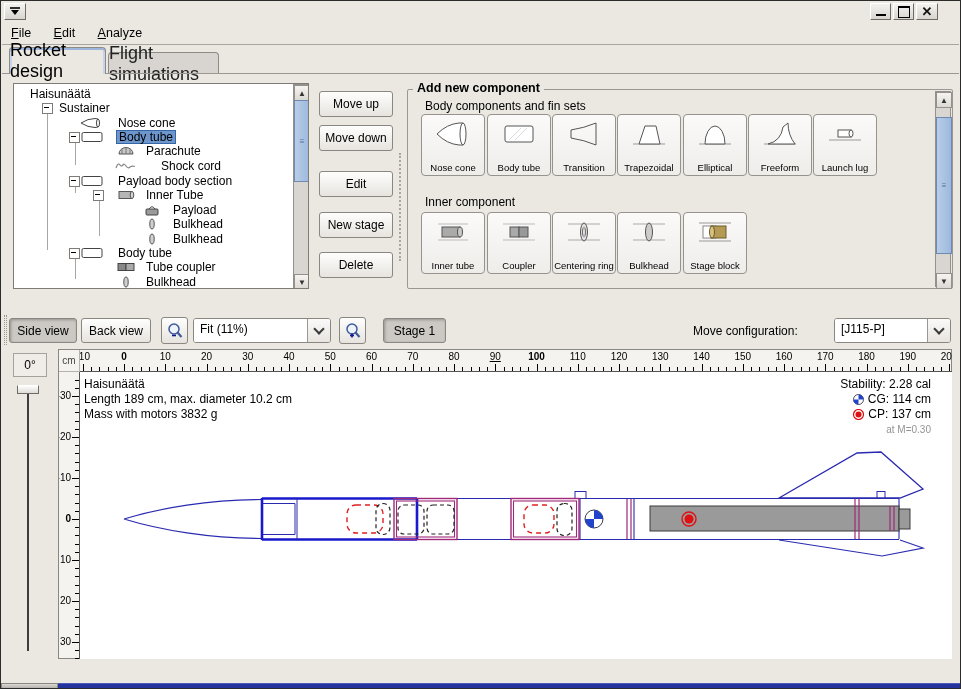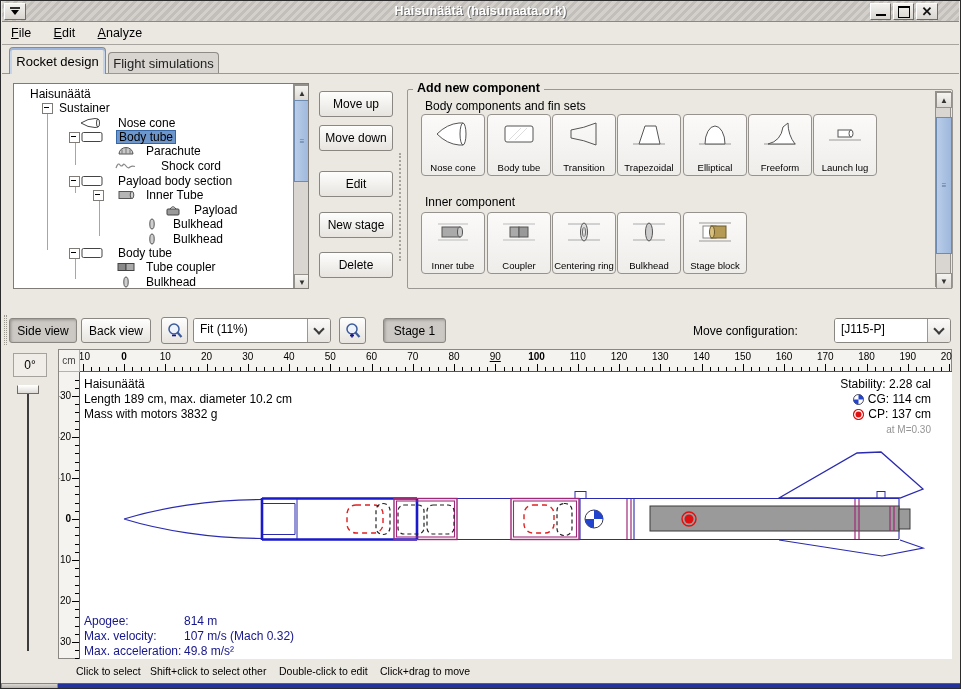--- a/index.html
+++ b/index.html
@@ -13,21 +13,21 @@
     text-shadow:1px 1px 0 #6a6a6a;letter-spacing:.2px;}
   .winbtn{top:2px;height:17px;background:linear-gradient(#f4f2ef,#d8d5d0);border:1px solid;
     border-color:#fff #6f6c67 #6f6c67 #fff;display:flex;align-items:center;justify-content:center;
     font-size:11px;font-weight:bold;color:#111;}
   .menu-btn{left:3px;width:22px;}
   
   .menubar{left:1px;top:22px;width:957px;height:22px;background:#ebe8e2;border-bottom:1px solid #a8a5a0;}
   .menu-item{display:inline-block;padding:3px 9px 0 9px;font-size:12.5px;color:#000;height:19px;}
   .menu-item u{text-decoration:underline;}
   
-  .tab{border:1px solid #8e8b86;border-bottom:none;border-radius:4px 4px 0 0;font-size:13px;
+  .tab{border:1px solid #8e8b86;border-bottom:none;border-radius:4px 4px 0 0;font-size:18px;
     display:flex;align-items:center;justify-content:center;}
   .tab.active{left:8px;top:46px;width:97px;height:27px;background:#ebe8e2;z-index:3;
     box-shadow:inset 0 2px 0 #9db6dd, inset 2px 0 0 #c6d4ea, inset -2px 0 0 #c6d4ea;}
   .tab.inactive{left:107px;top:51px;width:111px;height:22px;background:#d8d5d0;z-index:1;color:#222;}
   .tab-base{left:1px;top:72px;width:957px;height:1px;background:#9b9893;z-index:2;}
   
   .treebox{left:12px;top:82px;width:296px;height:206px;background:#fff;border:1px solid #7f7c77;overflow:hidden;}
   .tree-row{position:absolute;height:14px;font-size:12px;white-space:nowrap;}
   .tree-label{position:absolute;top:0;padding:0 2px;line-height:14px;color:#000;}
   .tree-label.sel{background:#6d96cc;border:1px solid #3465a4;line-height:12px;color:#000;}
@@ -92,23 +92,20 @@
   .hint{position:absolute;top:6px;font-size:10.5px;color:#000;white-space:nowrap;}
   
   .strip-gray{left:0;top:682px;width:57px;height:6px;background:linear-gradient(#dcd9d4,#b5b2ad);border:1px solid #8a8782;}
   .strip-blue{left:57px;top:682px;width:904px;height:6px;background:#24339b;border-top:1px solid #4a5ab8;}
 </style>
 </head>
 <body>
 
 <div class="win">
 
-  <div class="abs titlebar">
-    <div class="abs title-text">Haisunäätä (haisunaata.ork)</div>
-  </div>
   <div class="abs winbtn menu-btn" style="left:3px;">
     <svg width="12" height="10" viewBox="0 0 12 10">
       <path d="M1 1 L11 1" stroke="#000" stroke-width="1.6" fill="none"></path>
       <path d="M2 3 L10 3 L6 8 Z" fill="#000"></path>
     </svg>
   </div>
   <div class="abs winbtn" style="left:869px;width:21px;">
     <div style="width:10px;height:2px;background:#000;margin-top:7px;"></div>
   </div>
   <div class="abs winbtn" style="left:892px;width:21px;">
@@ -178,21 +175,21 @@
           <span class="tree-label" style="left: 102px;">Payload body section</span>
         </div>
         <div class="tree-row" style="top: 104.15px; left: 0px; right: 16px;">
           <div class="expander" style="left: 79px;"></div>
           <span class="tree-ico" style="left: 101px;"><svg width="24" height="12" viewBox="0 0 24 12">
               <rect x="4" y="2.5" width="13" height="7" fill="#b5b5b5" stroke="#555"></rect>
               <ellipse cx="17" cy="6" rx="1.8" ry="3.5" fill="#d5d5d5" stroke="#555"></ellipse>
             </svg></span>
           <span class="tree-label" style="left: 130px;">Inner Tube</span>
         </div>
-        <div class="tree-row" style="top: 118.6px; left: 0px; right: 16px; margin-left: 21px;">
+        <div class="tree-row" style="top: 118.6px; left: 0px; right: 16px;">
           <span class="tree-ico" style="left: 127px;"><svg width="24" height="12" viewBox="0 0 24 12">
               <rect x="5" y="5" width="12" height="6" rx="1" fill="#9a9a9a" stroke="#444"></rect>
               <path d="M8 5 Q11 0.5 14 5" fill="none" stroke="#444"></path>
             </svg></span>
           <span class="tree-label" style="left: 157px;">Payload</span>
         </div>
         <div class="tree-row" style="top: 133.05px; left: 0px; right: 16px;">
           <span class="tree-ico" style="left: 127px;"><svg width="24" height="12" viewBox="0 0 24 12">
               <ellipse cx="11" cy="6" rx="2.2" ry="5" fill="#cfcfcf" stroke="#555"></ellipse>
             </svg></span>
@@ -629,41 +626,21 @@
         <div class="stab-row">
           <svg width="11" height="11" viewBox="0 0 11 11">
             <circle cx="5.5" cy="5.5" r="5" fill="none" stroke="#e01010" stroke-width="1.2"></circle>
             <circle cx="5.5" cy="5.5" r="3" fill="#e01010"></circle>
           </svg>
           <span>CP: 137 cm</span>
         </div>
         <div class="mach-note">at M=0.30</div>
       </div>
 
-      <div class="abs flight-block">
-        <div class="flight-row">
-            <span class="fl">Apogee:</span>
-            <span>814 m</span>
-          </div>
-        <div class="flight-row">
-            <span class="fl">Max. velocity:</span>
-            <span>107 m/s  (Mach 0.32)</span>
-          </div>
-        <div class="flight-row">
-            <span class="fl">Max. acceleration:</span>
-            <span>49.8 m/s²</span>
-          </div>
-      </div>
 
     </div>
   </div>
 
-  <div class="abs statusbar">
-    <span class="hint" style="left:74px;">Click to select</span>
-    <span class="hint" style="left:148px;">Shift+click to select other</span>
-    <span class="hint" style="left:277px;">Double-click to edit</span>
-    <span class="hint" style="left:378px;">Click+drag to move</span>
-  </div>
 
   <div class="abs strip-gray"></div>
   <div class="abs strip-blue"></div>
 
 </div>
 
 </body></html>

